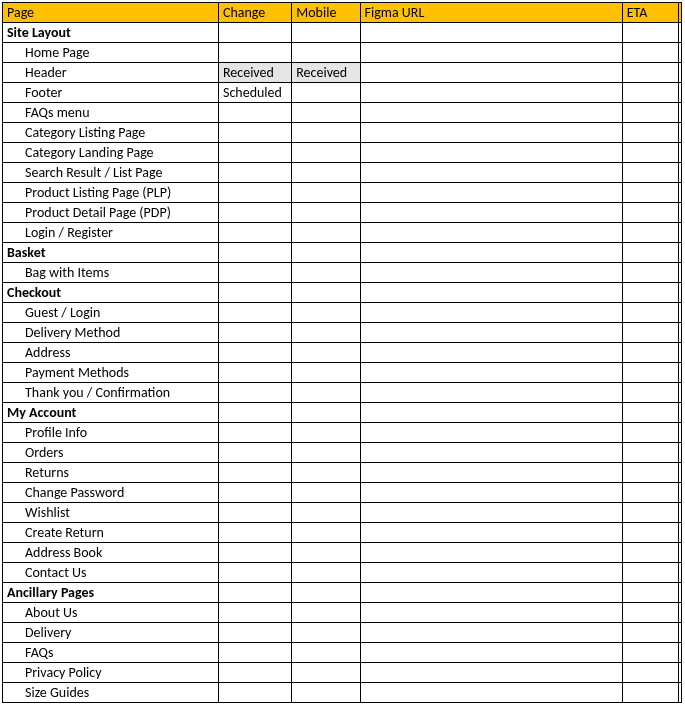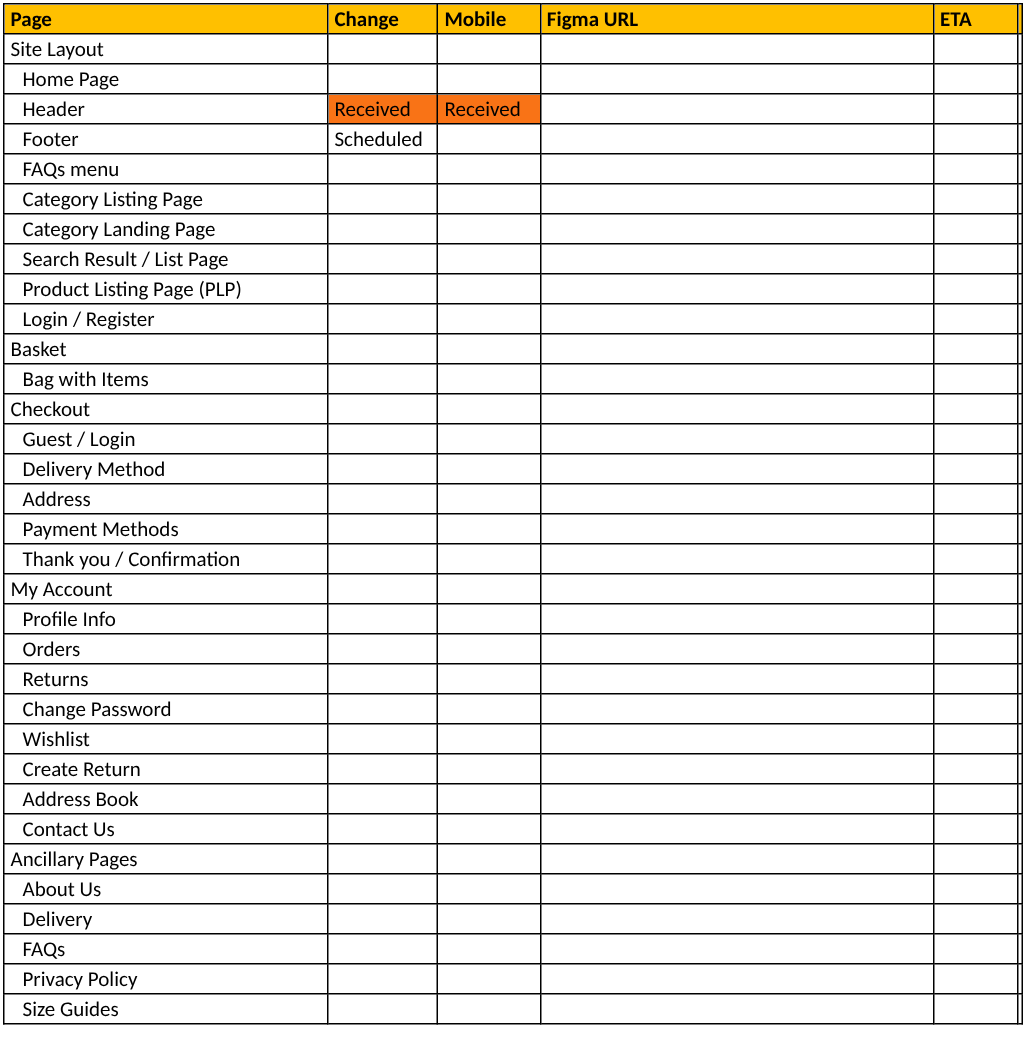--- a/index.html
+++ b/index.html
@@ -20,31 +20,31 @@
       border: 1px solid #000;
       padding: 1px 4px;
       height: 19px;
       text-align: left;
       vertical-align: middle;
       overflow: hidden;
       white-space: nowrap;
     }
     th {
       background: #FFC000;
-      font-weight: bold;
+      font-weight: normal;
     }
     col.c-page { width: 215px; }
     col.c-desktop { width: 73px; }
     col.c-mobile { width: 68px; }
     col.c-figma { width: 261px; }
     col.c-eta { width: 56px; }
     col.c-tail { width: 3px; }
-    .section { font-weight: normal; }
-    .indent { padding-left: 12px; }
-    .status-received { background: #f97316; }
+    .section { font-weight: bold; }
+    .indent { padding-left: 22px; }
+    .status-received { background: #e5e5e5; }
     td.tail { padding: 0; }
   </style>
 </head>
 <body>
 
 <table>
   <colgroup>
     <col class="c-page">
       <col class="c-desktop">
       <col class="c-mobile">
@@ -129,20 +129,28 @@
       </tr>
       <tr>
         <td class="indent">Product Listing Page (PLP)</td>
         <td></td>
         <td></td>
         <td></td>
         <td></td>
         <td class="tail"></td>
       </tr>
       <tr>
+        <td class="indent">Product Detail Page (PDP)</td>
+        <td></td>
+        <td></td>
+        <td></td>
+        <td></td>
+        <td class="tail"></td>
+      </tr>
+      <tr>
         <td class="indent">Login / Register</td>
         <td></td>
         <td></td>
         <td></td>
         <td></td>
         <td class="tail"></td>
       </tr>
       <tr>
         <td class="section">Basket</td>
         <td></td>

